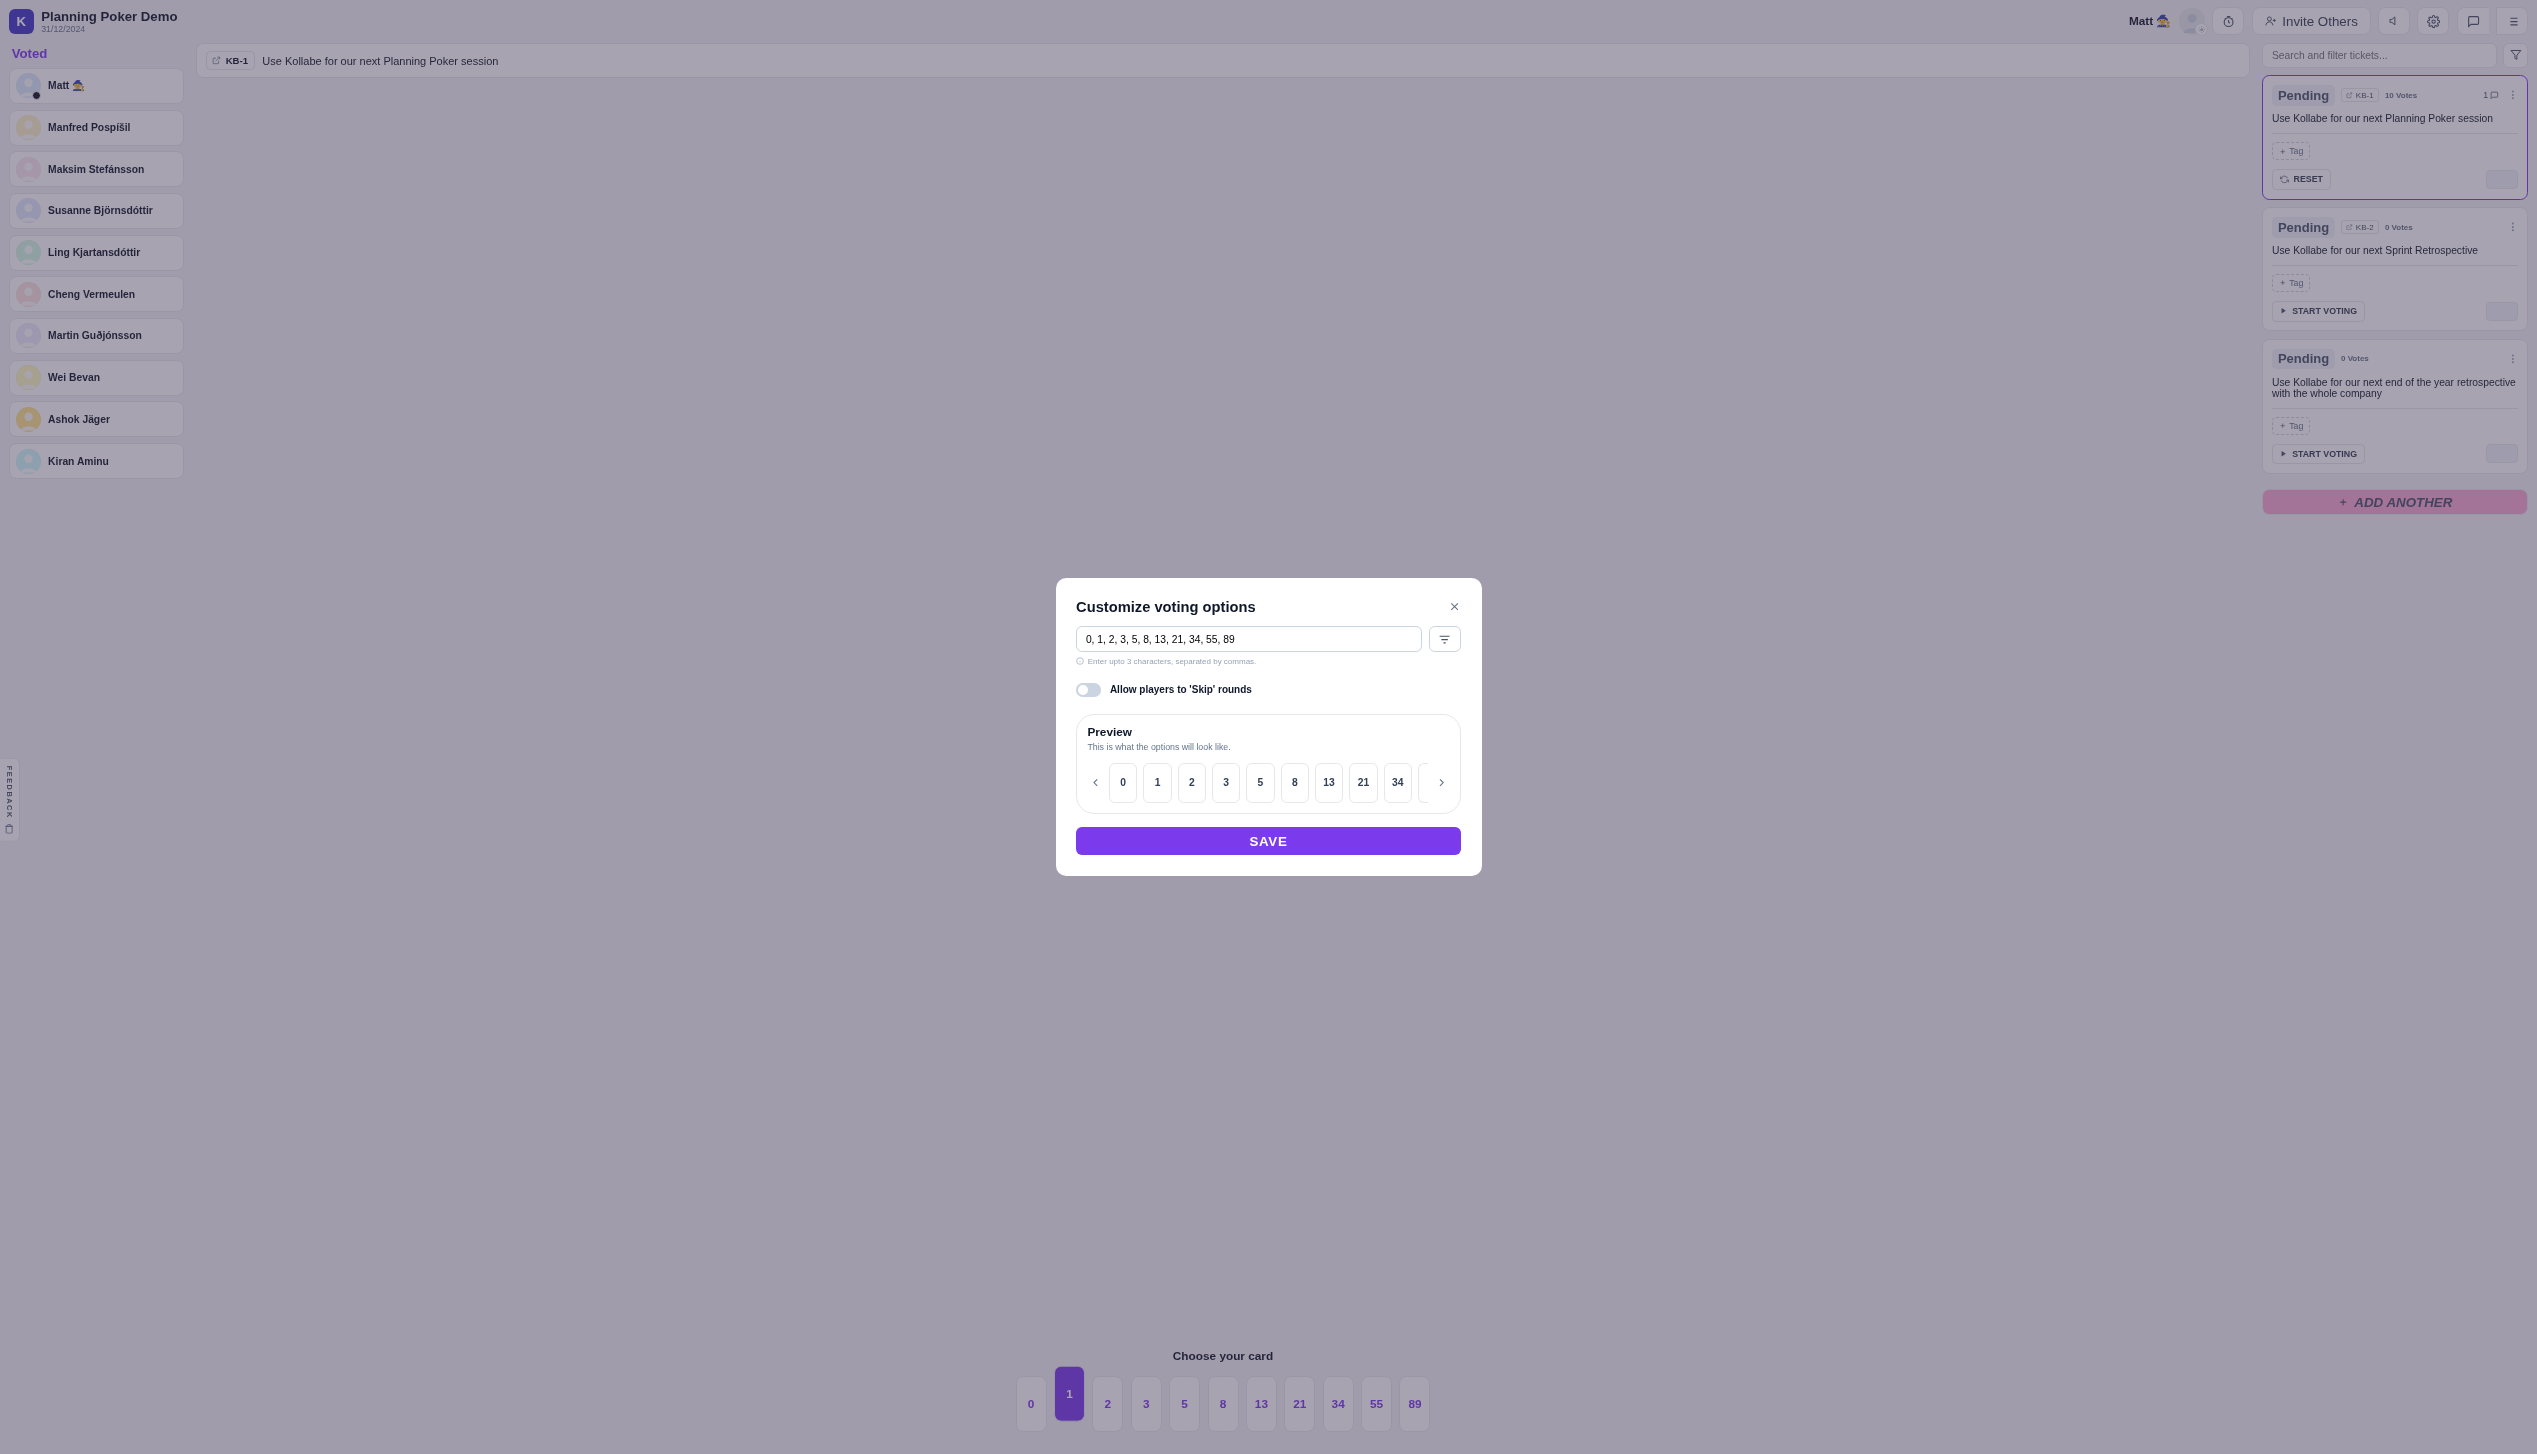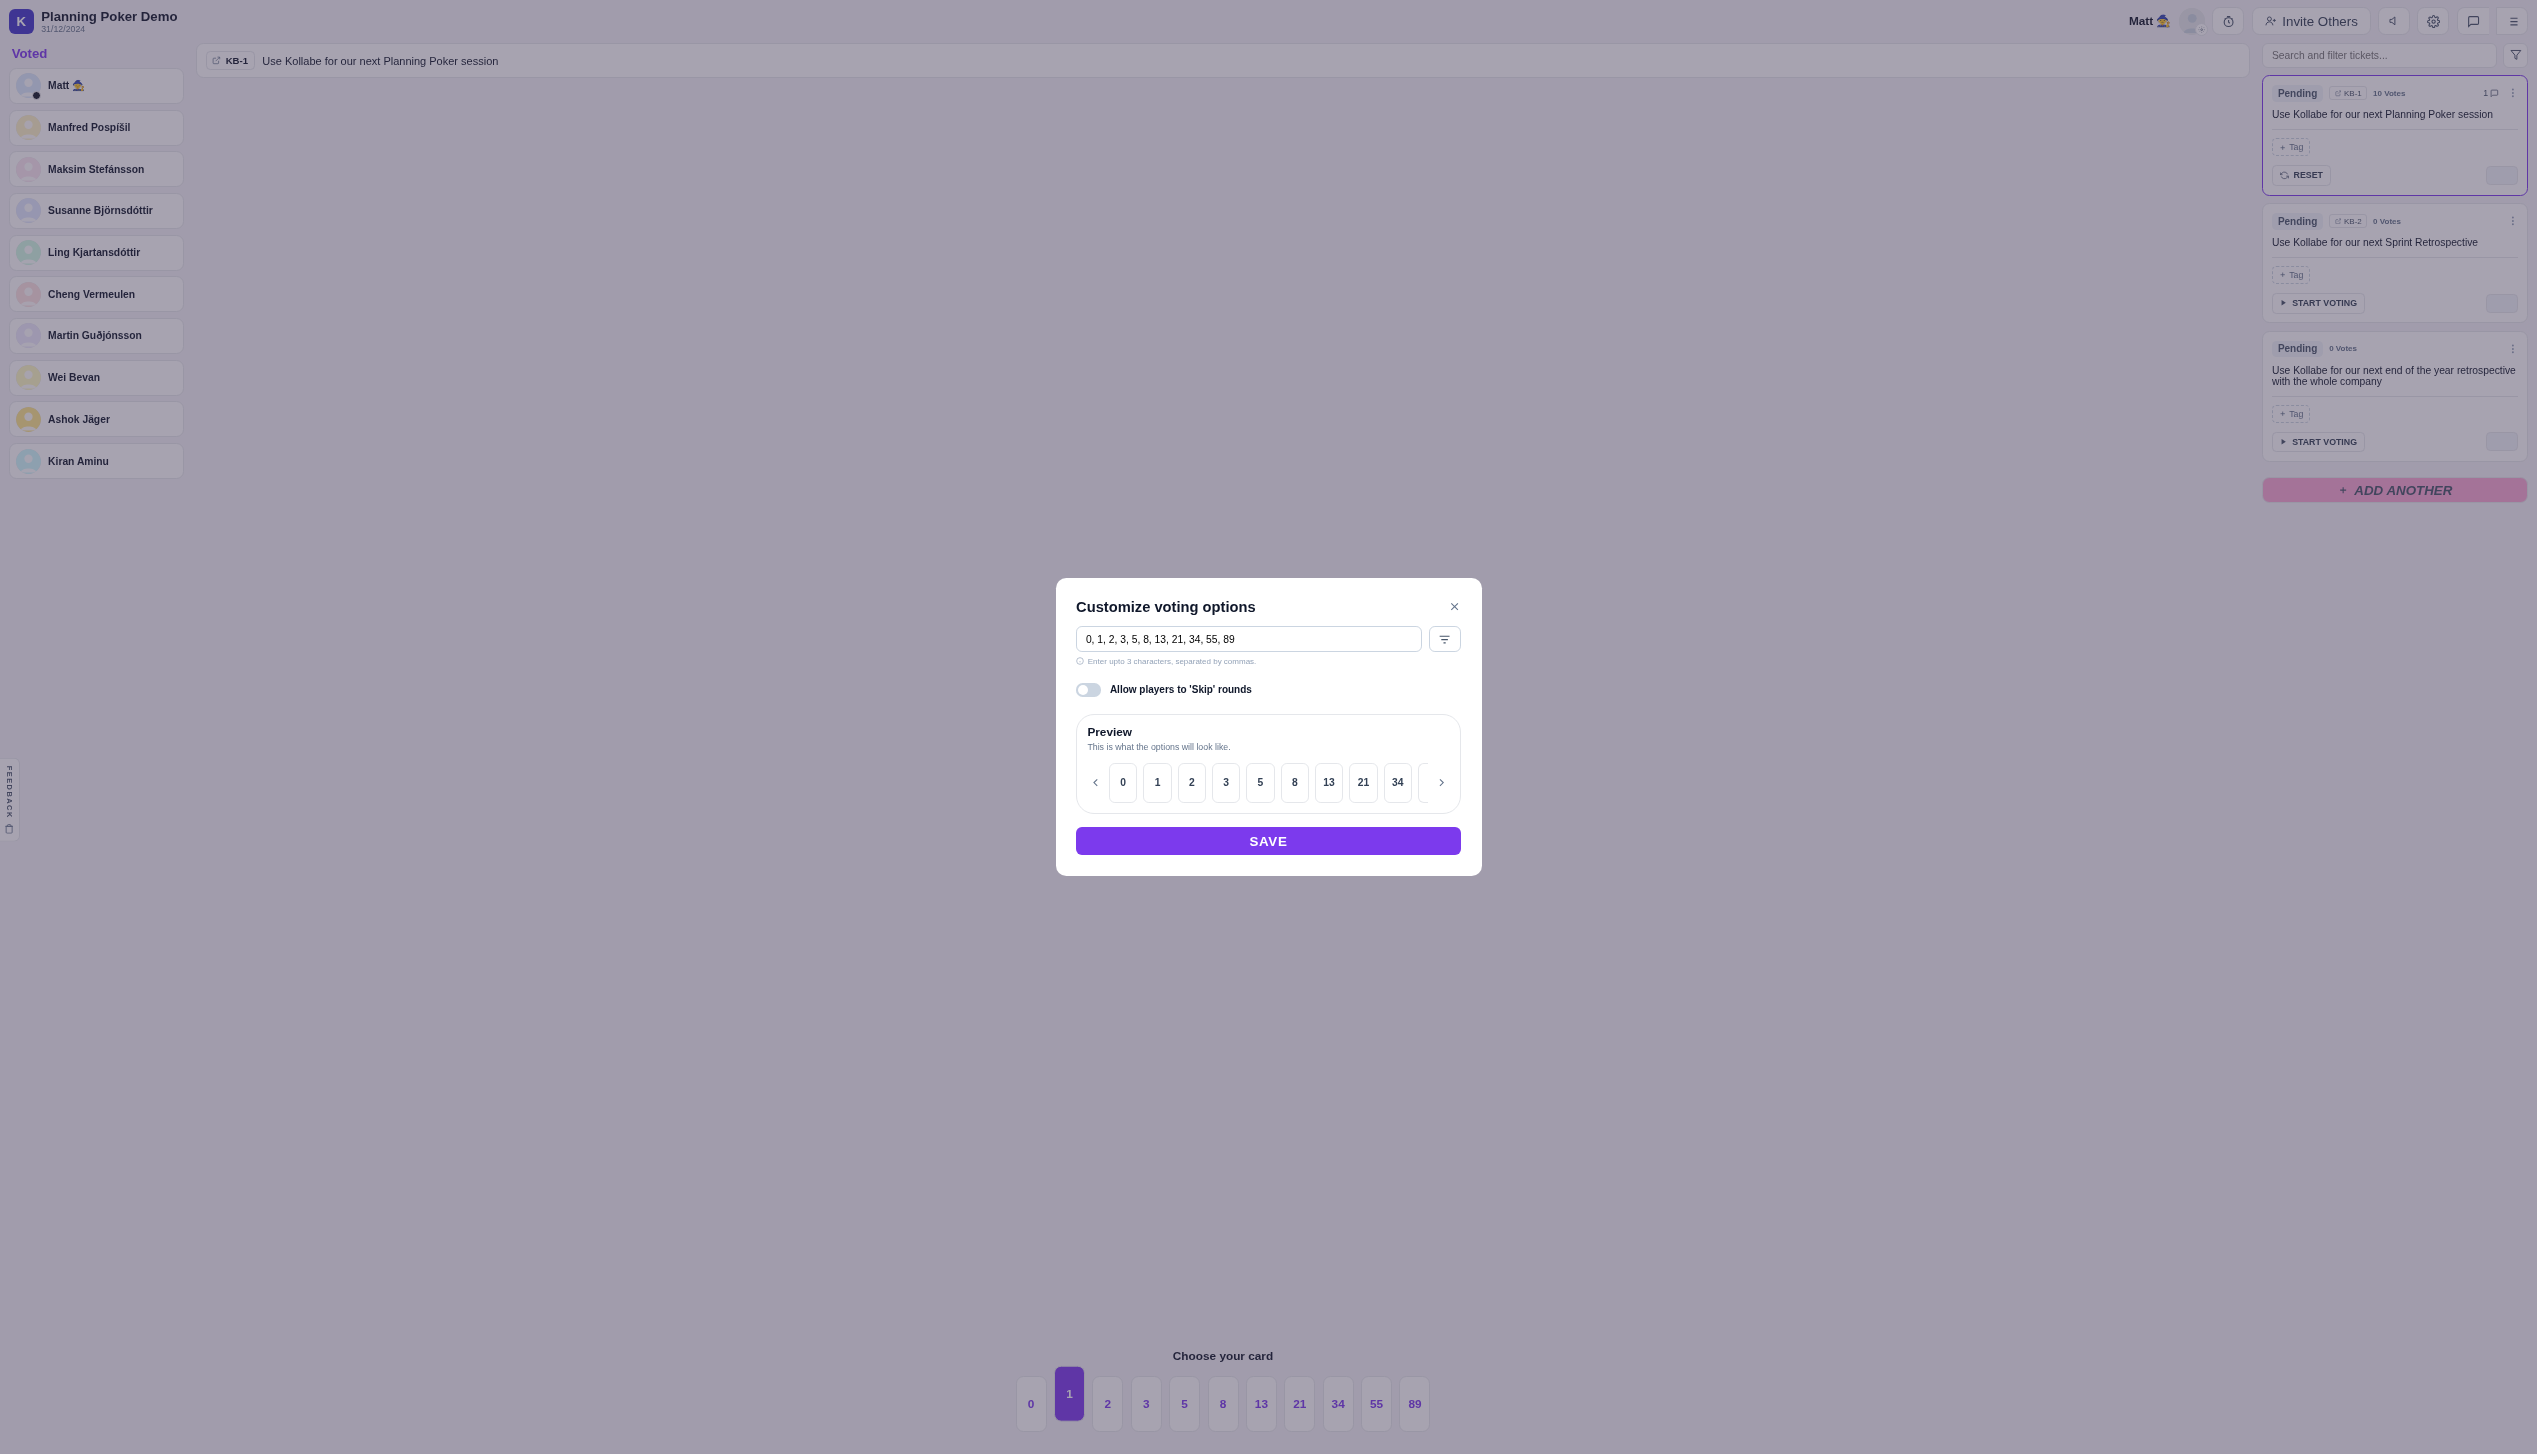--- a/index.html
+++ b/index.html
@@ -97,21 +97,21 @@
     .filter-btn {
       width: 25px; height: 25px; border-radius: 5.9px; border: 0.7px solid #e5e7eb;
       background: #fff; display: flex; align-items: center; justify-content: center; cursor: pointer;
     }
     .ticket-card {
       background: #fff; border: 0.7px solid #e5e7eb; border-radius: 7.4px; padding: 8.8px;
     }
     .ticket-card.active { border: 1.5px solid #7c3aed; }
     .tc-top { display: flex; align-items: center; gap: 5.9px; margin-bottom: 7.4px; }
     .pending-badge {
-      background: #f1f5f9; border-radius: 4.4px; font-size: 10px; font-weight: 700;
+      background: #f1f5f9; border-radius: 4.4px; font-size: 13px; font-weight: 700;
       padding: 2.9px 5.9px; color: #475569;
     }
     .kb-mini {
       display: inline-flex; align-items: center; gap: 2.9px; font-size: 8px;
       border: 0.7px solid #e5e7eb; border-radius: 2.9px; padding: 1.5px 4.4px; color: #475569;
     }
     .votes-text { font-size: 8px; color: #64748b; font-weight: 600; }
     .tc-top-right { margin-left: auto; display: flex; align-items: center; gap: 7.4px; }
     .comment-ind { display: flex; align-items: center; gap: 2.2px; font-size: 8.8px; color: #475569; }
     .more-icon { cursor: pointer; color: #94a3b8; }

